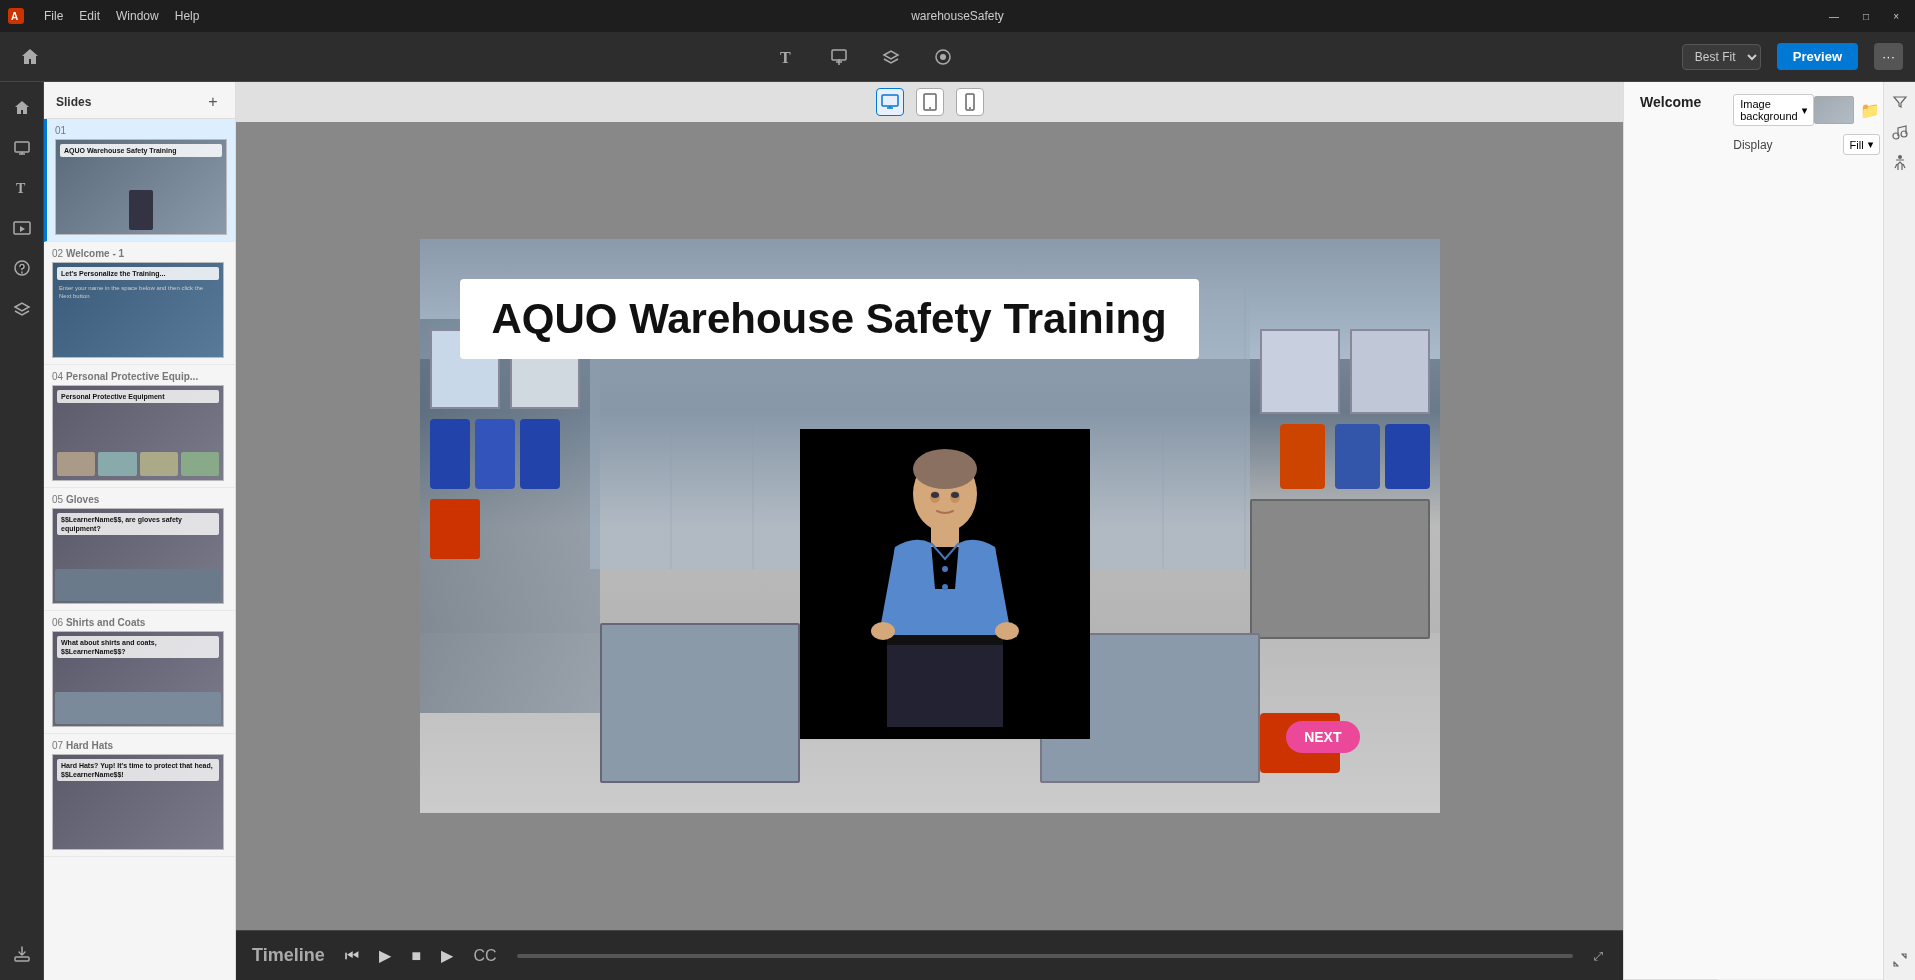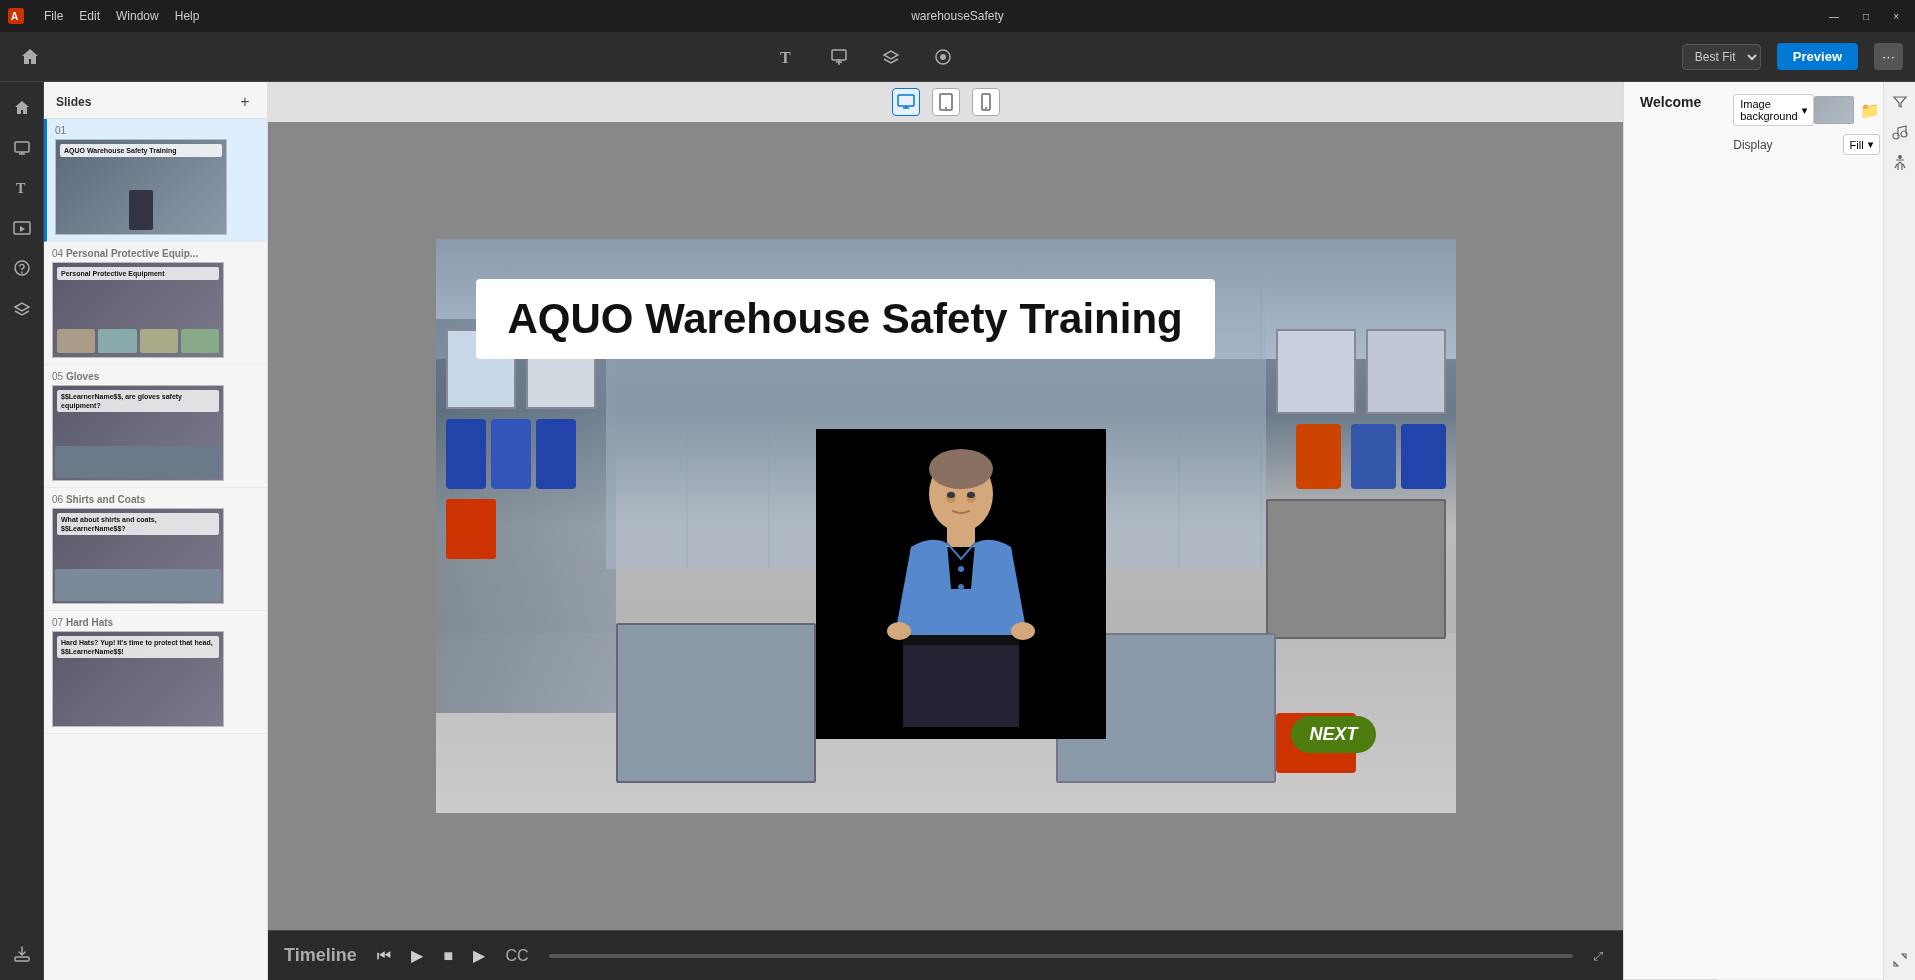--- a/index.html
+++ b/index.html
@@ -75,21 +75,21 @@
     }
     .sidebar-icon {
       width: 36px; height: 36px; border: none; background: transparent;
       color: #aaa; font-size: 16px; cursor: pointer; display: flex;
       align-items: center; justify-content: center; border-radius: 4px;
     }
     .sidebar-icon.active { color: white; }
 
     
     .slides-panel {
-      width: 224px;
+      width: 192px;
       background: #f5f5f5;
       display: flex;
       flex-direction: column;
       flex-shrink: 0;
       border-right: 1px solid #ddd;
       overflow-y: auto;
     }
     .slides-header {
       padding: 10px 12px 6px;
       font-size: 12px;
@@ -184,24 +184,24 @@
       position: absolute;
       top: 190px; left: 380px;
       width: 290px; height: 310px;
       background: #000;
       display: flex; align-items: center; justify-content: center;
     }
     
     .next-btn-slide {
       position: absolute;
       bottom: 60px; right: 80px;
-      background: #4d7c0f; color: white;
+      background: #ec4899; color: white;
       border: none; padding: 8px 18px;
-      border-radius: 20px; font-size: 18px;
-      font-weight: bold; cursor: pointer; font-style: italic;
+      border-radius: 20px; font-size: 14px;
+      font-weight: bold; cursor: pointer;
     }
     
     .timeline-bar {
       height: 50px;
       background: #2a2a2a;
       display: flex;
       align-items: center;
       padding: 0 16px;
       gap: 16px;
       flex-shrink: 0;
@@ -438,20 +438,27 @@
     </div>
 
     <div class="slide-item active">
       <div class="slide-num">01</div>
       <div class="slide-thumb thumb-slide-01">
         <div class="thumb-text">AQUO Warehouse Safety Training</div>
         <div style="position:absolute;bottom:4px;left:50%;transform:translateX(-50%);width:24px;height:40px;background:#334;border-radius:2px;"></div>
       </div>
     </div>
 
+    <div class="slide-item">
+      <div class="slide-num">02 <span style="font-weight:bold;">Welcome - 1</span></div>
+      <div class="slide-thumb thumb-slide-02">
+        <div class="thumb-text">Let's Personalize the Training...</div>
+        <div style="position:absolute;top:20px;left:4px;right:4px;font-size:6px;color:#ccc;padding:2px;line-height:1.3;">Enter your name in the space below and then click the Next button</div>
+      </div>
+    </div>
 
 
     <div class="slide-item">
       <div class="slide-num">04 <span style="font-weight:bold;">Personal Protective Equip...</span></div>
       <div class="slide-thumb thumb-slide-04">
         <div class="thumb-text" style="background:rgba(255,255,255,0.8);">Personal Protective Equipment</div>
         <div class="thumb-bottom-imgs">
           <div class="thumb-img-block" style="background:#aa9a88;"></div>
           <div class="thumb-img-block" style="background:#88aaaa;"></div>
           <div class="thumb-img-block" style="background:#aaaa88;"></div>

